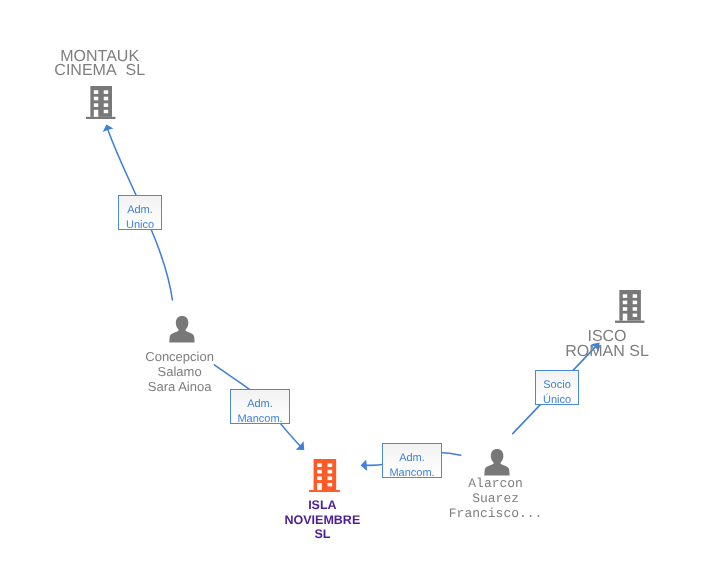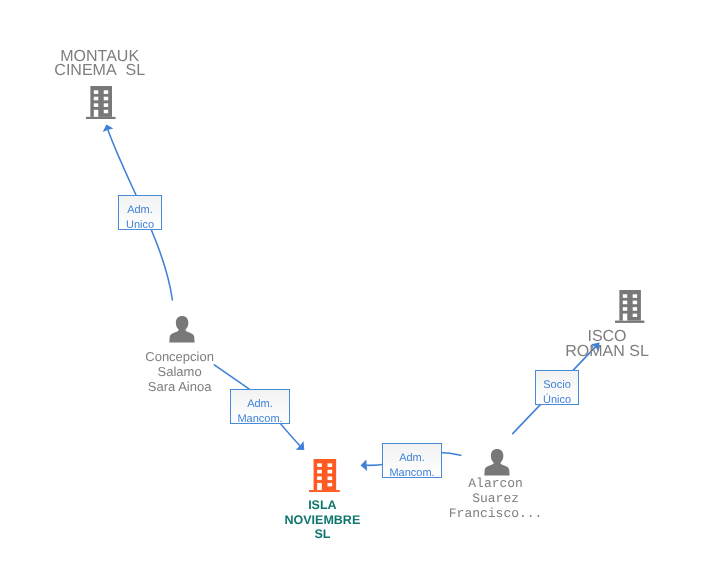--- a/index.html
+++ b/index.html
@@ -15,21 +15,21 @@
   svg.edges { position:absolute; left:0; top:0; width:728px; height:575px; }
 
   .node { position:absolute; }
   .node .icon-wrap { position:absolute; }
   .node .label {
     position:absolute; text-align:center;
     font-size:13px; color:#7e7e7e; line-height:14.8px;
     white-space:pre-wrap; letter-spacing:0;
   }
   .node.company .label { font-size:16px; }
-  .node.main .label { font-weight:bold; color:#0f766e; font-size:12.5px;text-align:center; }
+  .node.main .label { font-weight:bold; color:#4c1d95; font-size:12.5px;text-align:center; }
 
   .edgebox {
     position:absolute; box-sizing:border-box;
     border:1.5px solid #4a8bd8; border-radius:0;
     background:linear-gradient(to bottom,#f2f2f2 0%,#f8f8f8 45%,#ffffff 100%);
     color:#3f80d8; font-size:11px; line-height:15.1px; text-align:center;
     display:flex; align-items:center; justify-content:center; flex-direction:column;
     white-space:pre-line; overflow:hidden; padding-top:11px;
   }
 

